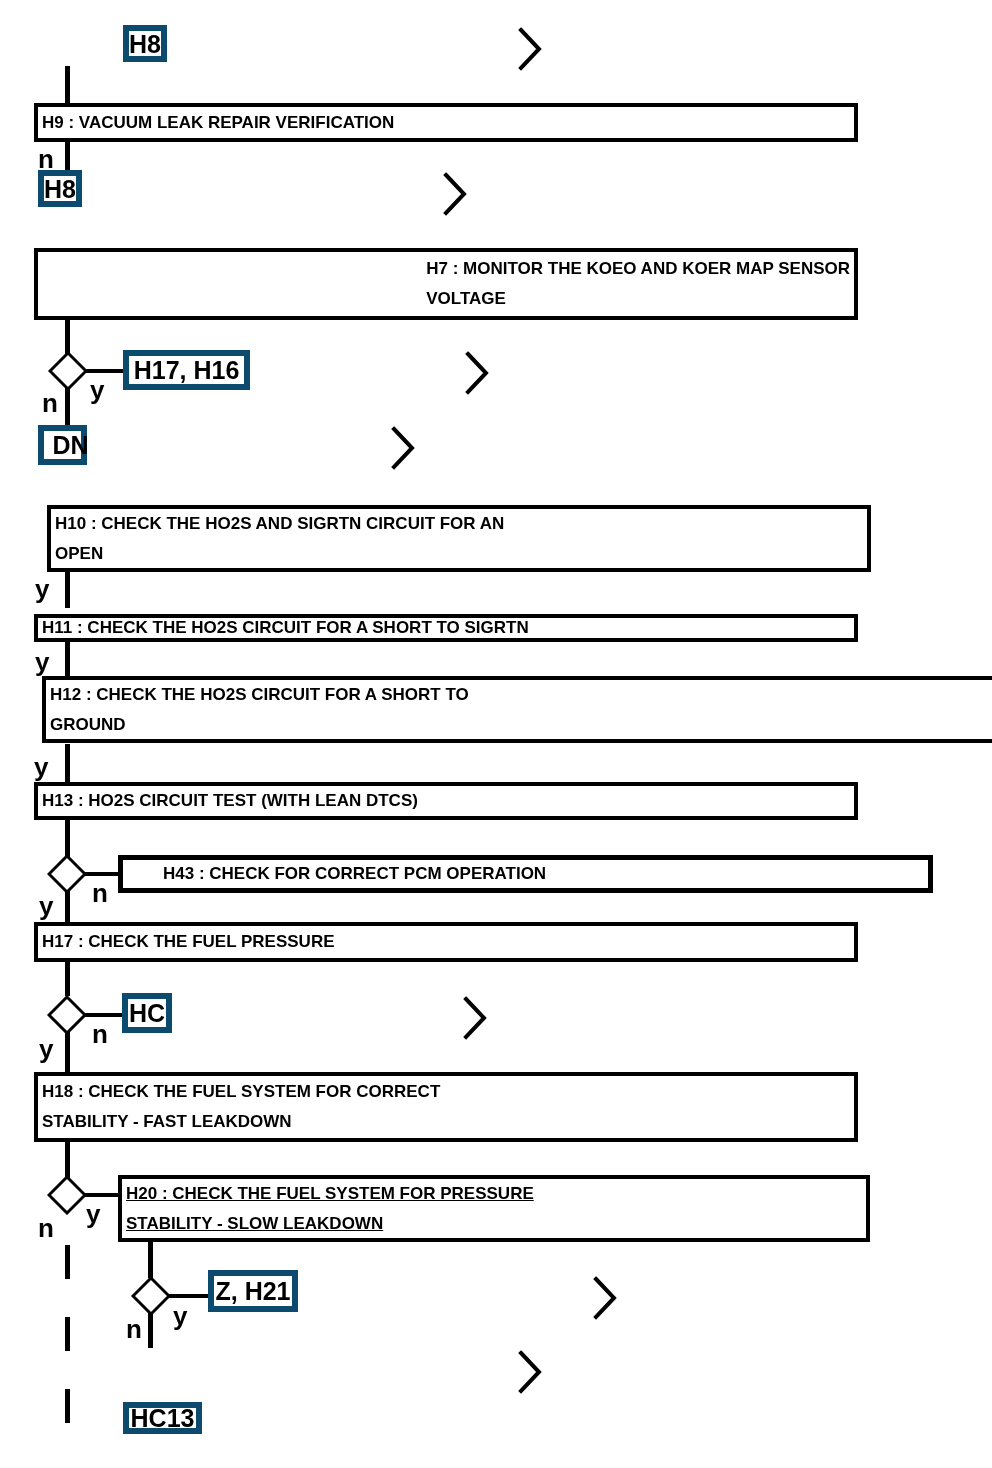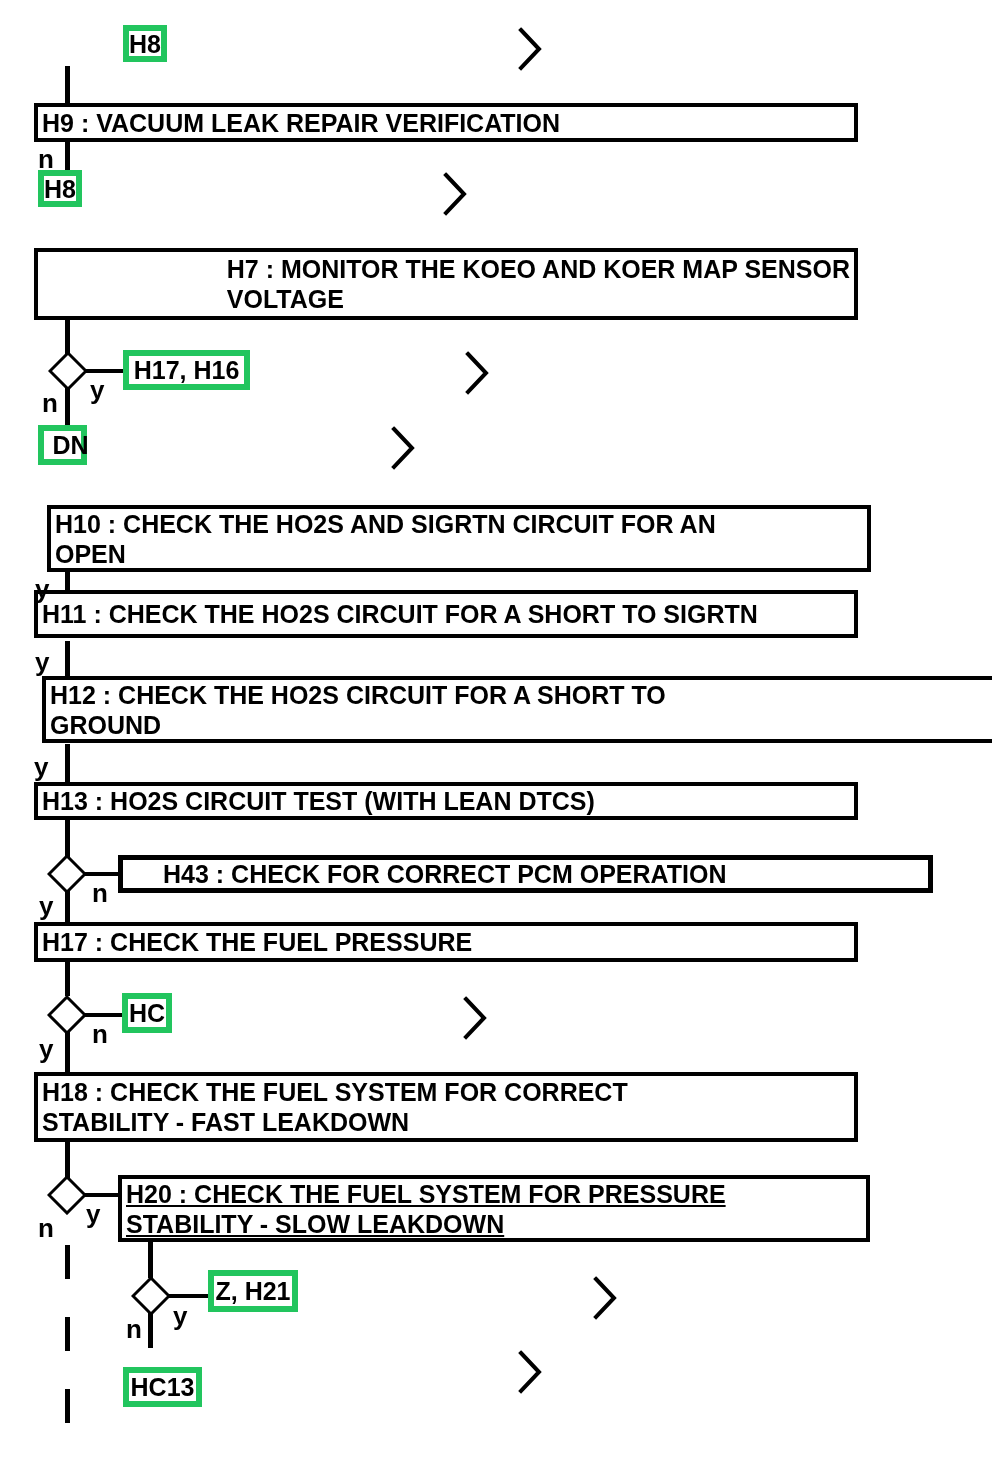--- a/index.html
+++ b/index.html
@@ -6,26 +6,26 @@
   .canvas{
     position:relative;width:992px;height:1468px;background:#ffffff;overflow:hidden;
     font-family:"Liberation Sans","DejaVu Sans",sans-serif;color:#000;
   }
   
   .step{
     position:absolute;box-sizing:border-box;border:4px solid #000;background:#fff;
     display:flex;align-items:center;z-index:3;
   }
   .step .txt{
-    font-weight:bold;font-size:25px;line-height:30px;padding:0 4px;
+    font-weight:bold;font-size:17px;line-height:30px;padding:0 4px;
     white-space:pre-line;letter-spacing:0px;
   }
   
   .ref{
-    position:absolute;box-sizing:border-box;border:6px solid #22c55e;background:#fff;
+    position:absolute;box-sizing:border-box;border:6px solid #0c4a6e;background:#fff;
     display:flex;align-items:center;justify-content:center;z-index:3;
   }
   .ref .txt{font-weight:bold;font-size:25px;line-height:26px;white-space:nowrap;}
   
   .vline{position:absolute;width:5px;background:#000;z-index:1;}
   .hline{position:absolute;height:4px;background:#000;z-index:1;}
   .vdash{
     position:absolute;width:5px;z-index:1;
     background:repeating-linear-gradient(180deg,#000 0 34px,transparent 34px 72px);
   }
@@ -114,36 +114,36 @@
   </div>
   <div class="ref" style="left:38px;top:425px;width:49px;height:40px;padding-left:16px;">
     <span class="txt">DN</span>
   </div>
   <div class="ref" style="left:122px;top:993px;width:50px;height:40px;">
     <span class="txt">HC</span>
   </div>
   <div class="ref" style="left:208px;top:1270px;width:90px;height:42px;">
     <span class="txt">Z, H21</span>
   </div>
-  <div class="ref" style="left:123px;top:1367px;width:79px;height:40px;">
+  <div class="ref" style="left:123px;top:1402px;width:79px;height:32px;">
     <span class="txt">HC13</span>
   </div>
 
   <div class="step" style="left:34px;top:103px;width:824px;height:39px;">
     <span class="txt">H9 : VACUUM LEAK REPAIR VERIFICATION</span>
   </div>
   <div class="step" style="left:34px;top:248px;width:824px;height:72px;justify-content:flex-end;">
     <span class="txt">H7 : MONITOR THE KOEO AND KOER MAP SENSOR
 VOLTAGE</span>
   </div>
   <div class="step" style="left:34px;top:505px;width:824px;height:67px;margin-left:13px;">
     <span class="txt">H10 : CHECK THE HO2S AND SIGRTN CIRCUIT FOR AN
 OPEN</span>
   </div>
-  <div class="step" style="left:34px;top:590px;width:824px;height:48px;text-align:center;">
+  <div class="step" style="left:34px;top:614px;width:824px;height:28px;text-align:center;">
     <span class="txt">H11 : CHECK THE HO2S CIRCUIT FOR A SHORT TO SIGRTN</span>
   </div>
   <div class="step" style="left:34px;top:676px;width:964px;height:67px;margin-left:8px;">
     <span class="txt">H12 : CHECK THE HO2S CIRCUIT FOR A SHORT TO
 GROUND</span>
   </div>
   <div class="step" style="left:34px;top:782px;width:824px;height:38px;">
     <span class="txt">H13 : HO2S CIRCUIT TEST (WITH LEAN DTCS)</span>
   </div>
   <div class="step" style="left:118px;top:855px;width:815px;height:38px;border-width:5px;padding-left:36px;">

